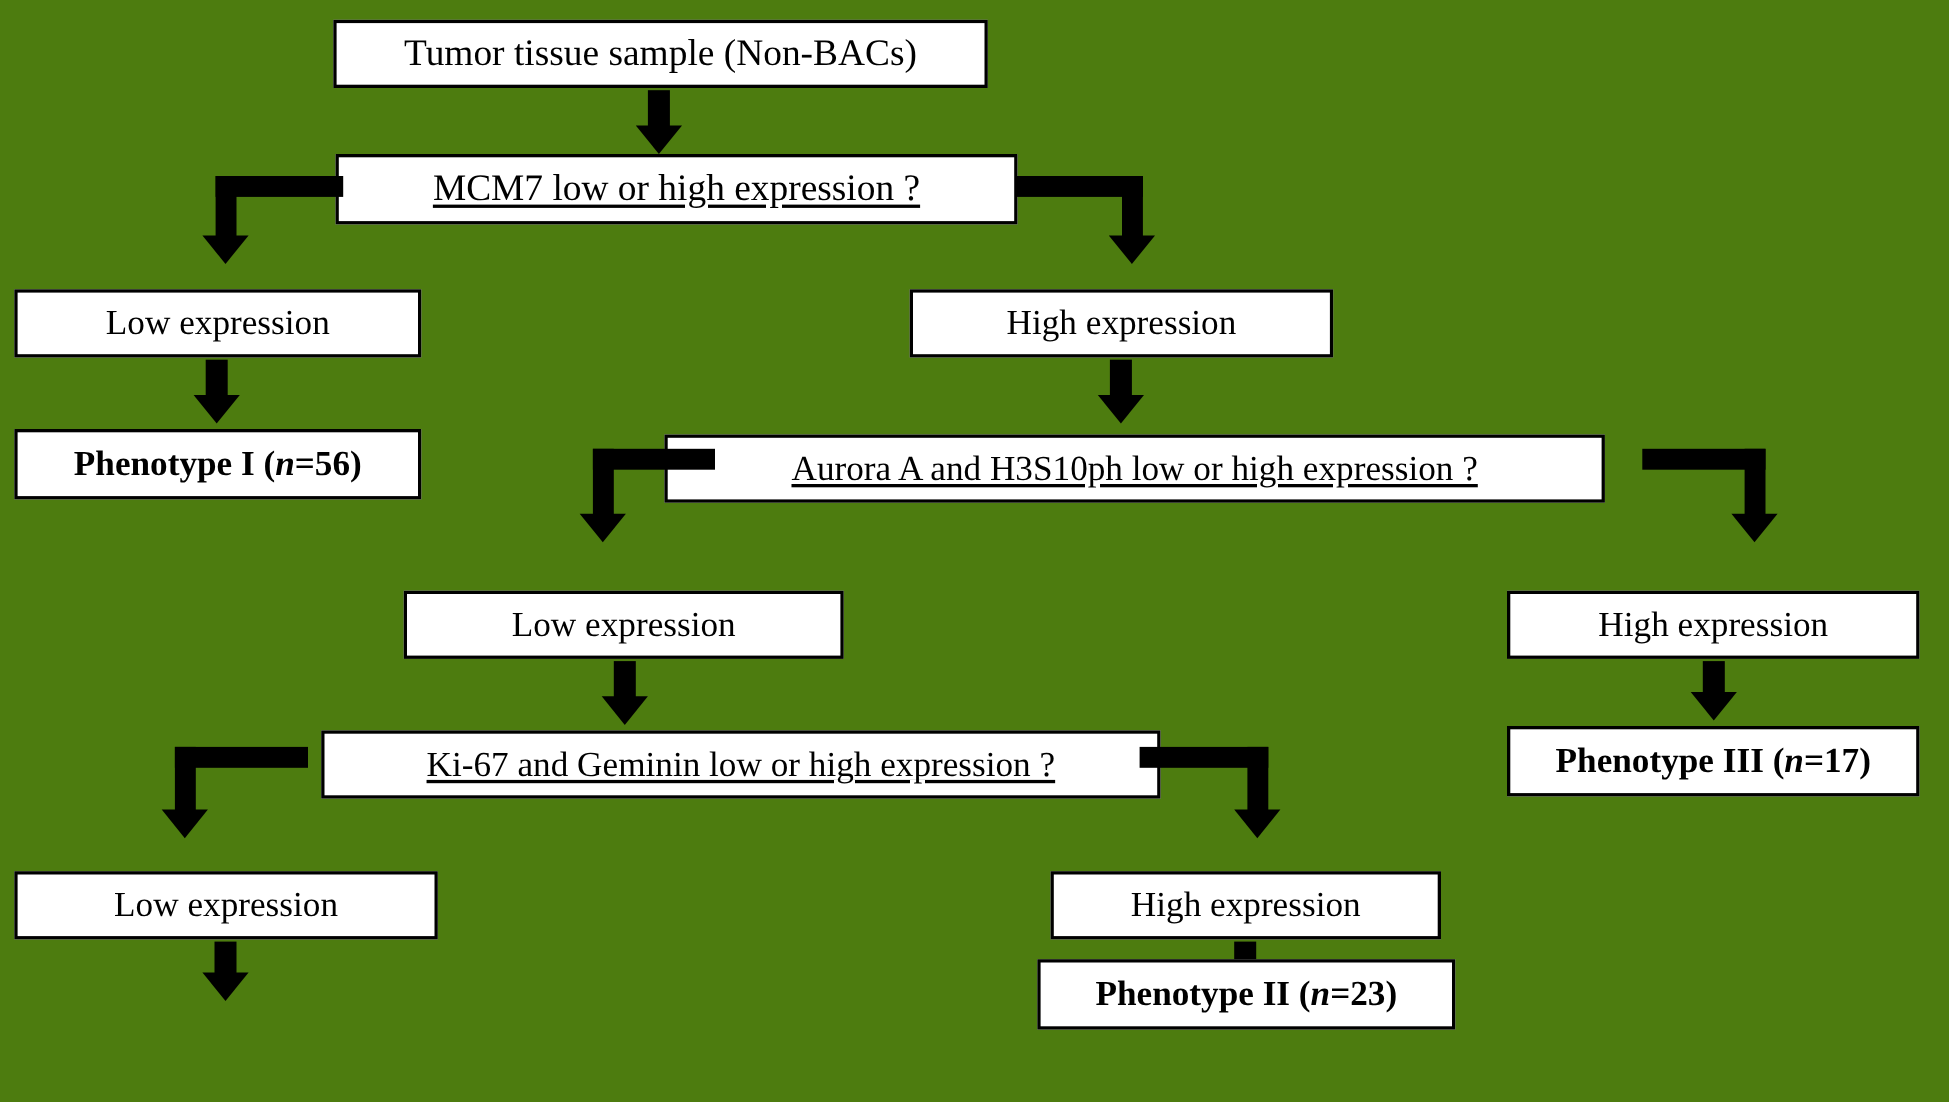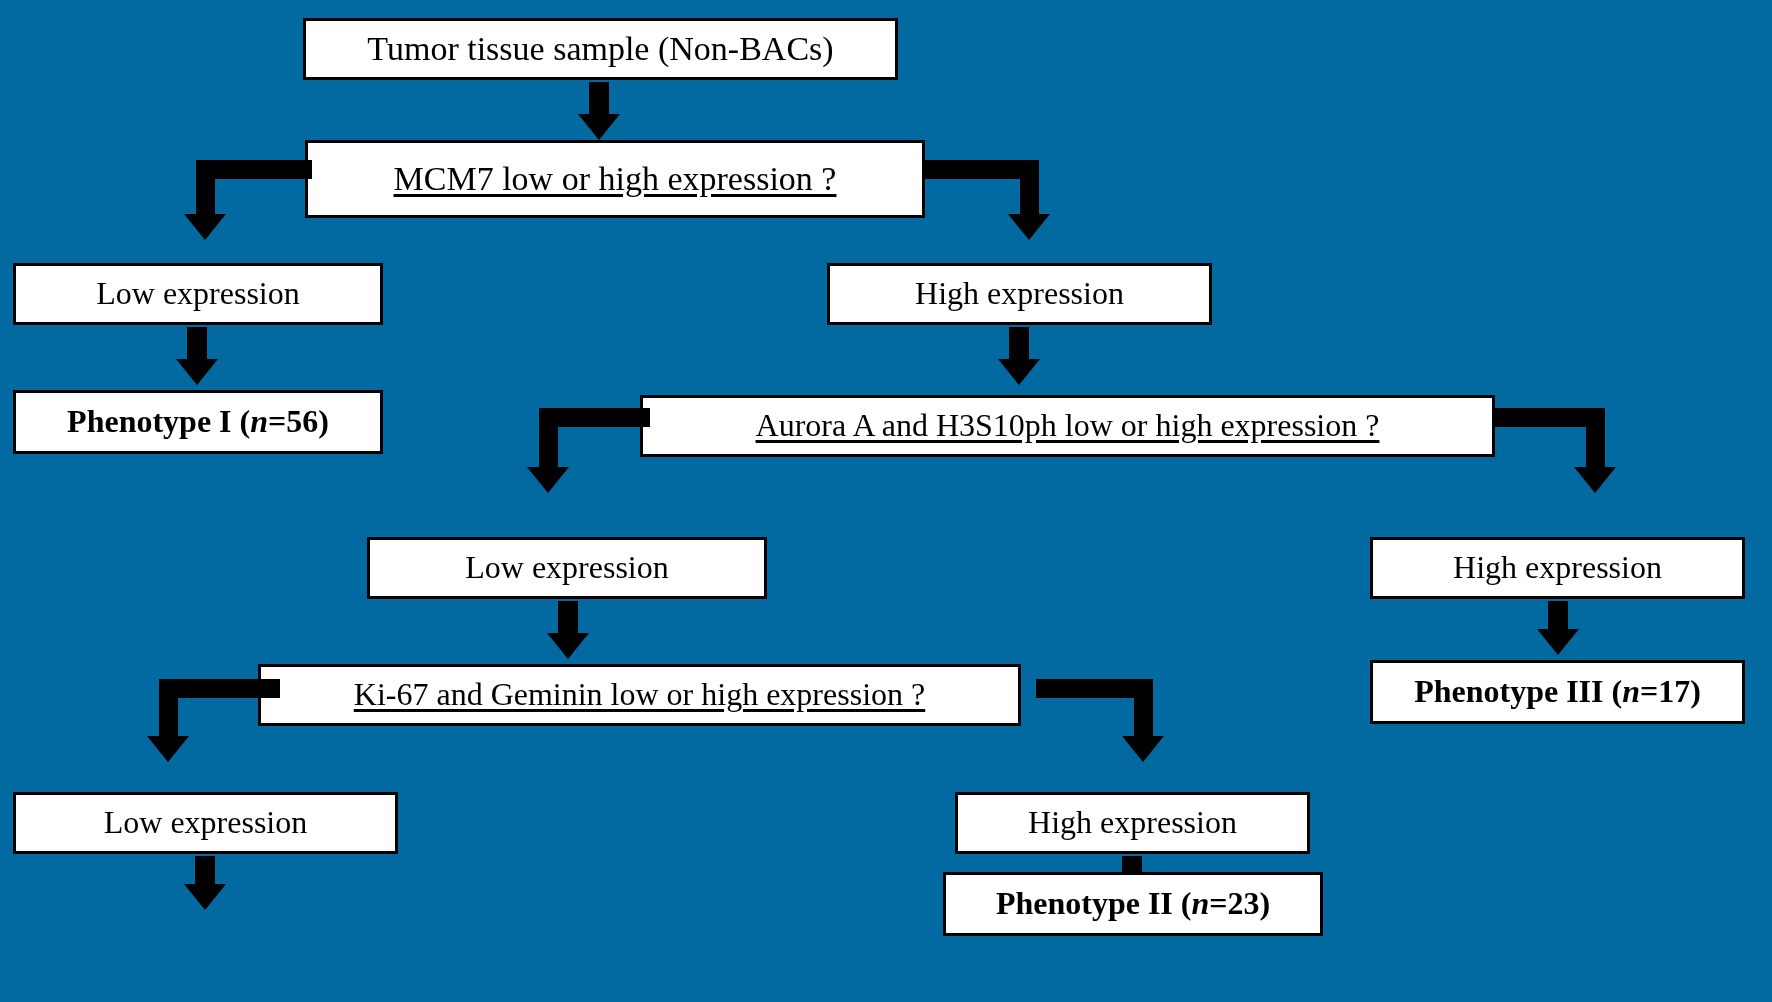--- a/index.html
+++ b/index.html
@@ -4,21 +4,21 @@
 <style>
   html, body {
     margin: 0;
     padding: 0;
     background: #ffffff;
   }
   #canvas {
     position: relative;
     width: 1772px;
     height: 1002px;
-    background: #0369a1;
+    background: #4d7c0f;
     font-family: "Liberation Serif", "DejaVu Serif", serif;
     overflow: hidden;
   }
   .node {
     position: absolute;
     box-sizing: border-box;
     background: #ffffff;
     border: 3px solid #000000;
     display: flex;
     align-items: center;
@@ -89,21 +89,21 @@
 
   <div class="node" style="left:303px; top:18px; width:595px; height:62px; font-size:34px;">
     <span class="txt">Tumor tissue sample (Non-BACs)</span>
   </div>
 
   <div class="arrow-down" style="left:578px; top:82px; width:42px; height:58px;">
     <div class="shaft" style="left:11px; top:0; width:20px; height:34px;"></div>
     <div class="head" style="left:0; top:32px;"></div>
   </div>
 
-  <div class="node decision" style="left:305px; top:140px; width:620px; height:78px; font-size:34px;">
+  <div class="node decision" style="left:305px; top:140px; width:620px; height:64px; font-size:34px;">
     <span class="txt">MCM7 low or high expression ?</span>
   </div>
 
   <div class="elbow" style="left:182px; top:160px; width:130px; height:82px;">
     <div class="hbar" style="left:14px; width:116px;"></div>
     <div class="vbar" style="left:14px; top:0; height:58px;"></div>
     <div class="head" style="left:2px; top:54px;"></div>
   </div>
 
   <div class="elbow" style="left:923px; top:160px; width:132px; height:82px;">
@@ -127,21 +127,21 @@
 
   <div class="arrow-down" style="left:998px; top:327px; width:42px; height:60px;">
     <div class="shaft" style="left:11px; top:0; width:20px; height:34px;"></div>
     <div class="head" style="left:0; top:32px;"></div>
   </div>
 
   <div class="node terminal" style="left:13px; top:390px; width:370px; height:64px; font-size:32px;">
     <span class="txt"><span>Phenotype I (</span><span class="nital">n</span><span>=56)</span></span>
   </div>
 
-  <div class="node decision" style="left:640px; top:395px; width:855px; height:62px; font-size:32px;">
+  <div class="node decision" style="left:604px; top:395px; width:855px; height:62px; font-size:32px;">
     <span class="txt">Aurora A and H3S10ph low or high expression ?</span>
   </div>
 
   <div class="elbow" style="left:525px; top:408px; width:125px; height:92px;">
     <div class="hbar" style="left:14px; width:111px;"></div>
     <div class="vbar" style="left:14px; top:0; height:63px;"></div>
     <div class="head" style="left:2px; top:59px;"></div>
   </div>
 
   <div class="elbow" style="left:1493px; top:408px; width:130px; height:92px;">
@@ -161,21 +161,21 @@
   <div class="arrow-down" style="left:547px; top:601px; width:42px; height:60px;">
     <div class="shaft" style="left:11px; top:0; width:20px; height:34px;"></div>
     <div class="head" style="left:0; top:32px;"></div>
   </div>
 
   <div class="arrow-down" style="left:1537px; top:601px; width:42px; height:60px;">
     <div class="shaft" style="left:11px; top:0; width:20px; height:30px;"></div>
     <div class="head" style="left:0; top:28px;"></div>
   </div>
 
-  <div class="node decision" style="left:258px; top:664px; width:763px; height:62px; font-size:32px;">
+  <div class="node decision" style="left:292px; top:664px; width:763px; height:62px; font-size:32px;">
     <span class="txt">Ki-67 and Geminin low or high expression ?</span>
   </div>
 
   <div class="node terminal" style="left:1370px; top:660px; width:375px; height:64px; font-size:32px;">
     <span class="txt"><span>Phenotype III (</span><span class="nital">n</span><span>=17)</span></span>
   </div>
 
   <div class="elbow" style="left:145px; top:679px; width:135px; height:90px;">
     <div class="hbar" style="left:14px; width:121px;"></div>
     <div class="vbar" style="left:14px; top:0; height:61px;"></div>

